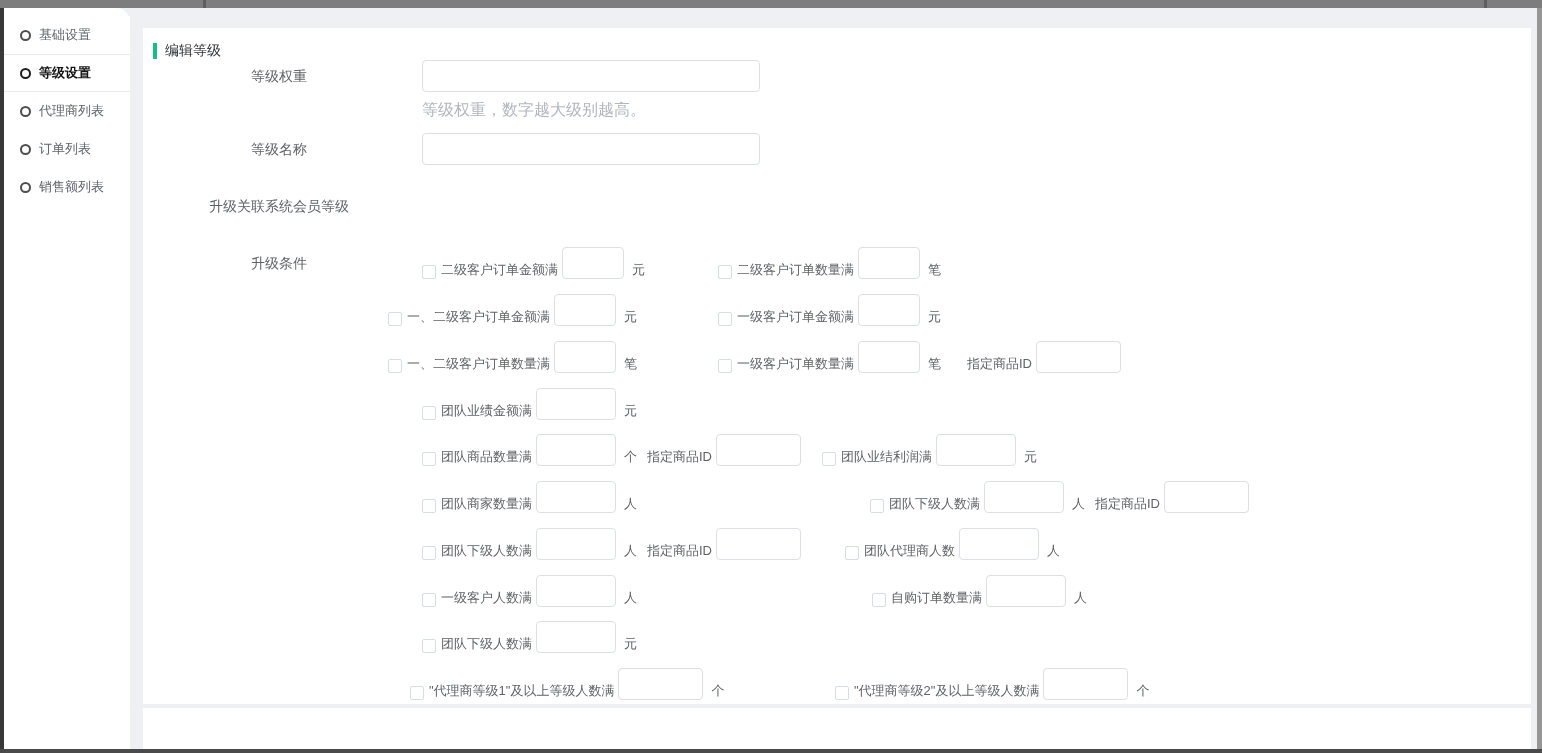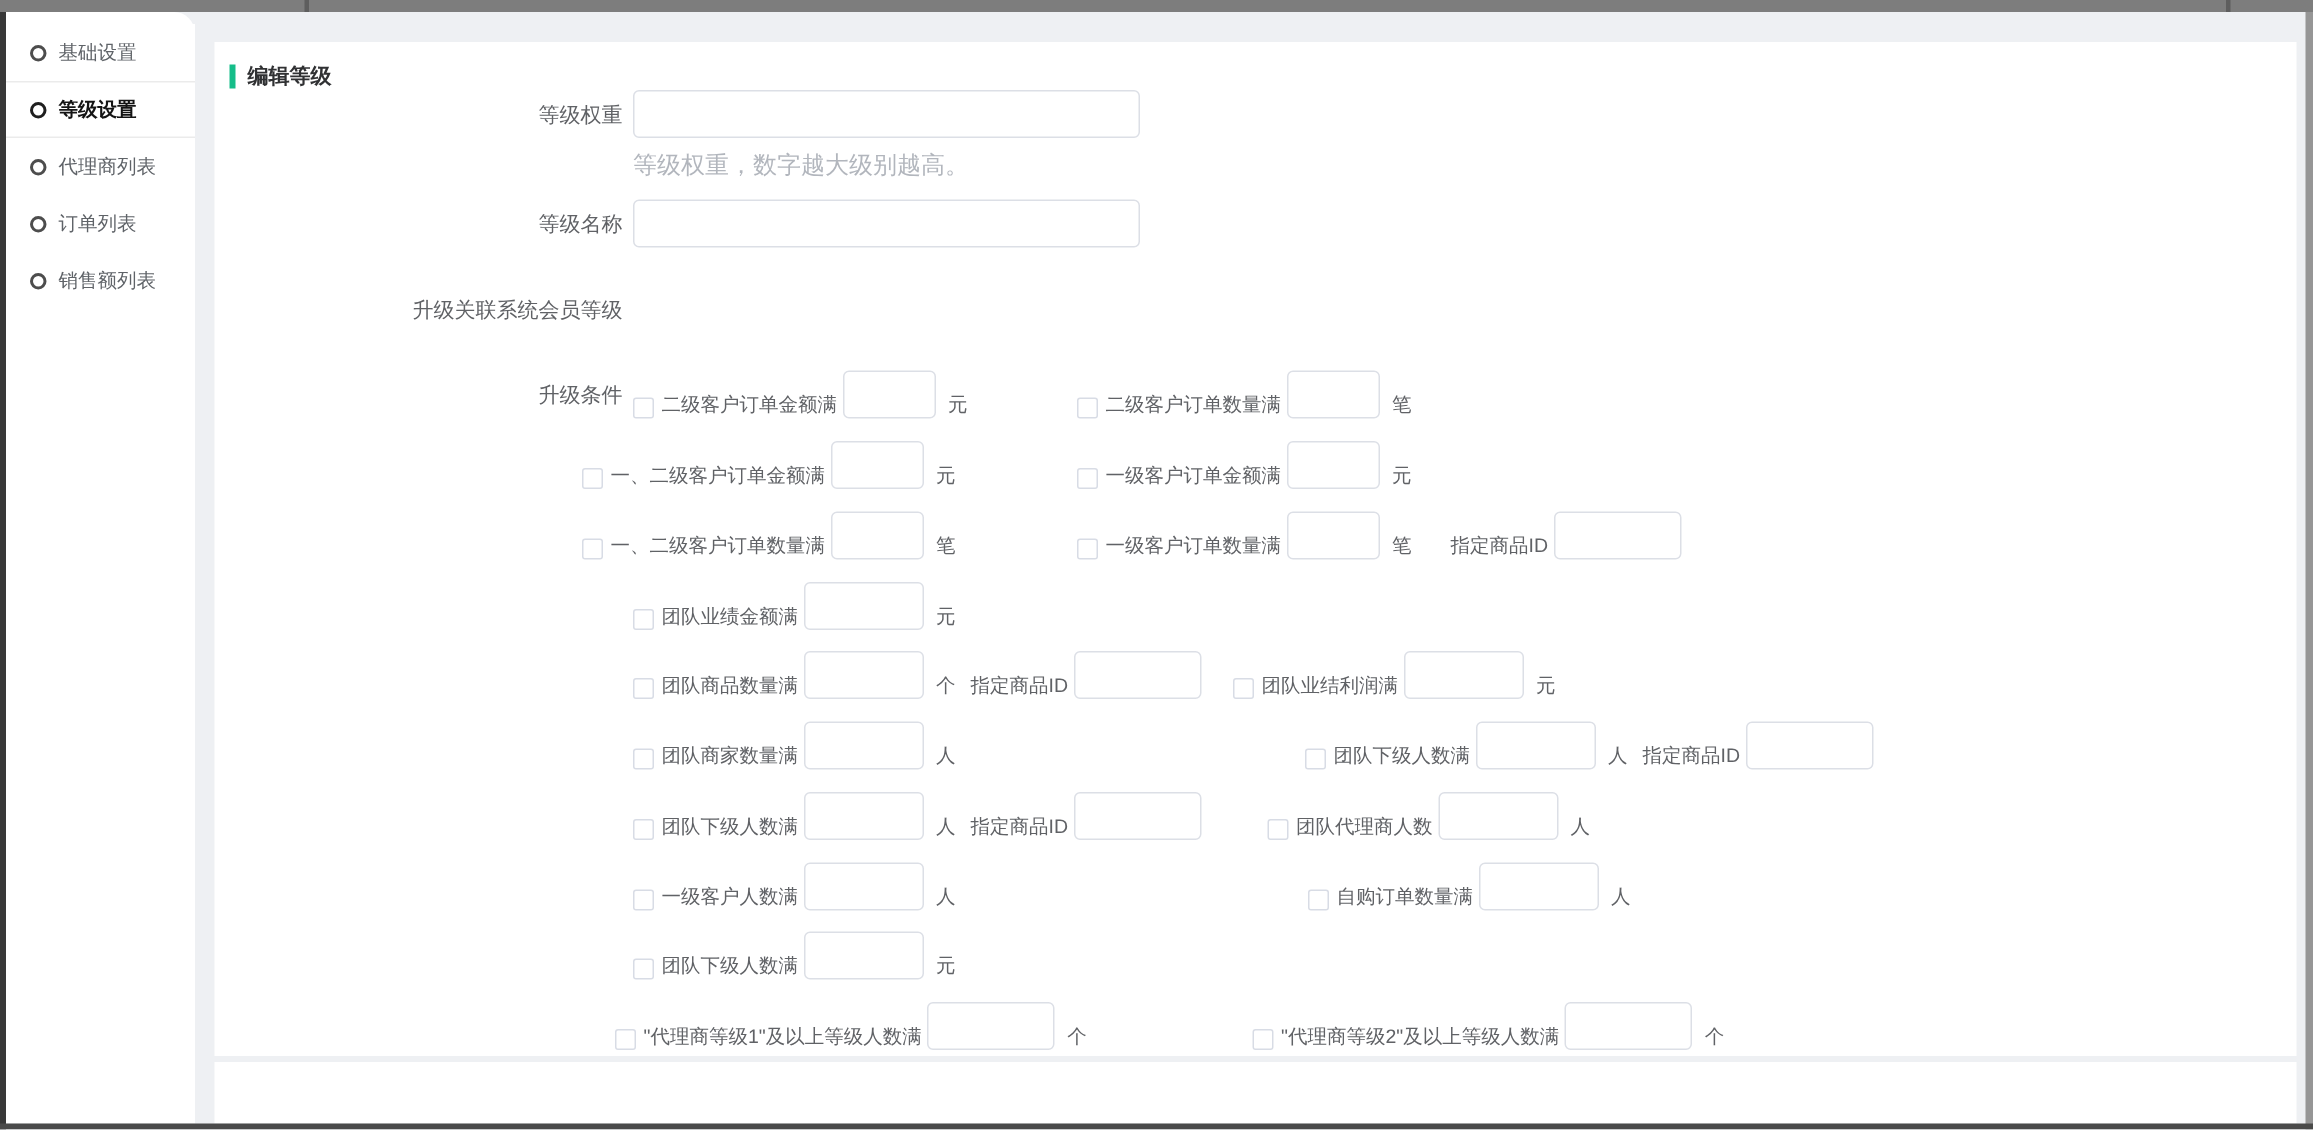--- a/index.html
+++ b/index.html
@@ -36,28 +36,28 @@
   }
   .side-item.active .ring { border-color:#1f1f1f; }
 
   
   .main {
     position:absolute; left:143px; top:28px; width:1388px; height:676px;
     background:#ffffff; z-index:5;
   }
   .panel-title {
     position:absolute; left:10px; top:14px; display:flex; align-items:center;
-    font-size:14px; font-weight:bold; color:#303133;
+    font-size:14px; font-weight:normal; color:#303133;
   }
   .panel-title .accent {
     display:inline-block; width:4px; height:16px; background:#15bd89; margin-right:8px;
   }
 
   .f-label {
-    position:absolute; left:0; width:272px; text-align:right;
+    position:absolute; left:0; width:272px; text-align:center;
     font-size:14px; color:#606266; line-height:32px; white-space:nowrap;
   }
   .f-input {
     position:absolute; left:279px; width:338px; height:32px;
     border:1px solid #dcdfe6; border-radius:4px; background:#fff;
     font-size:14px; color:#606266; padding:0 10px; outline:none;
   }
   .help-text {
     position:absolute; left:279px; top:72px; font-size:16px; color:#b2b6bd; white-space:nowrap;
   }

